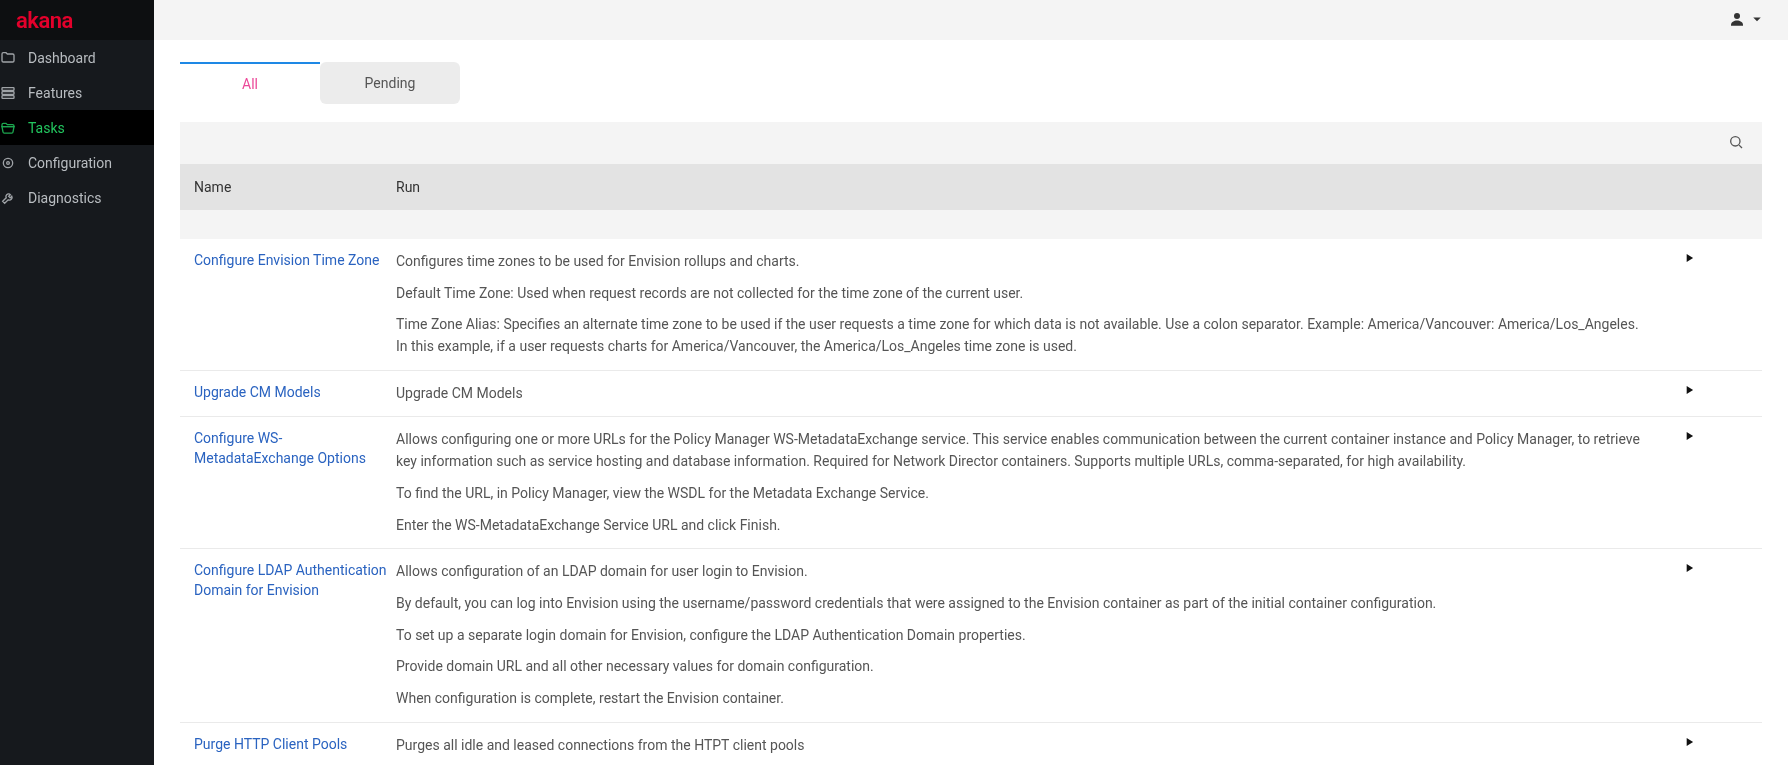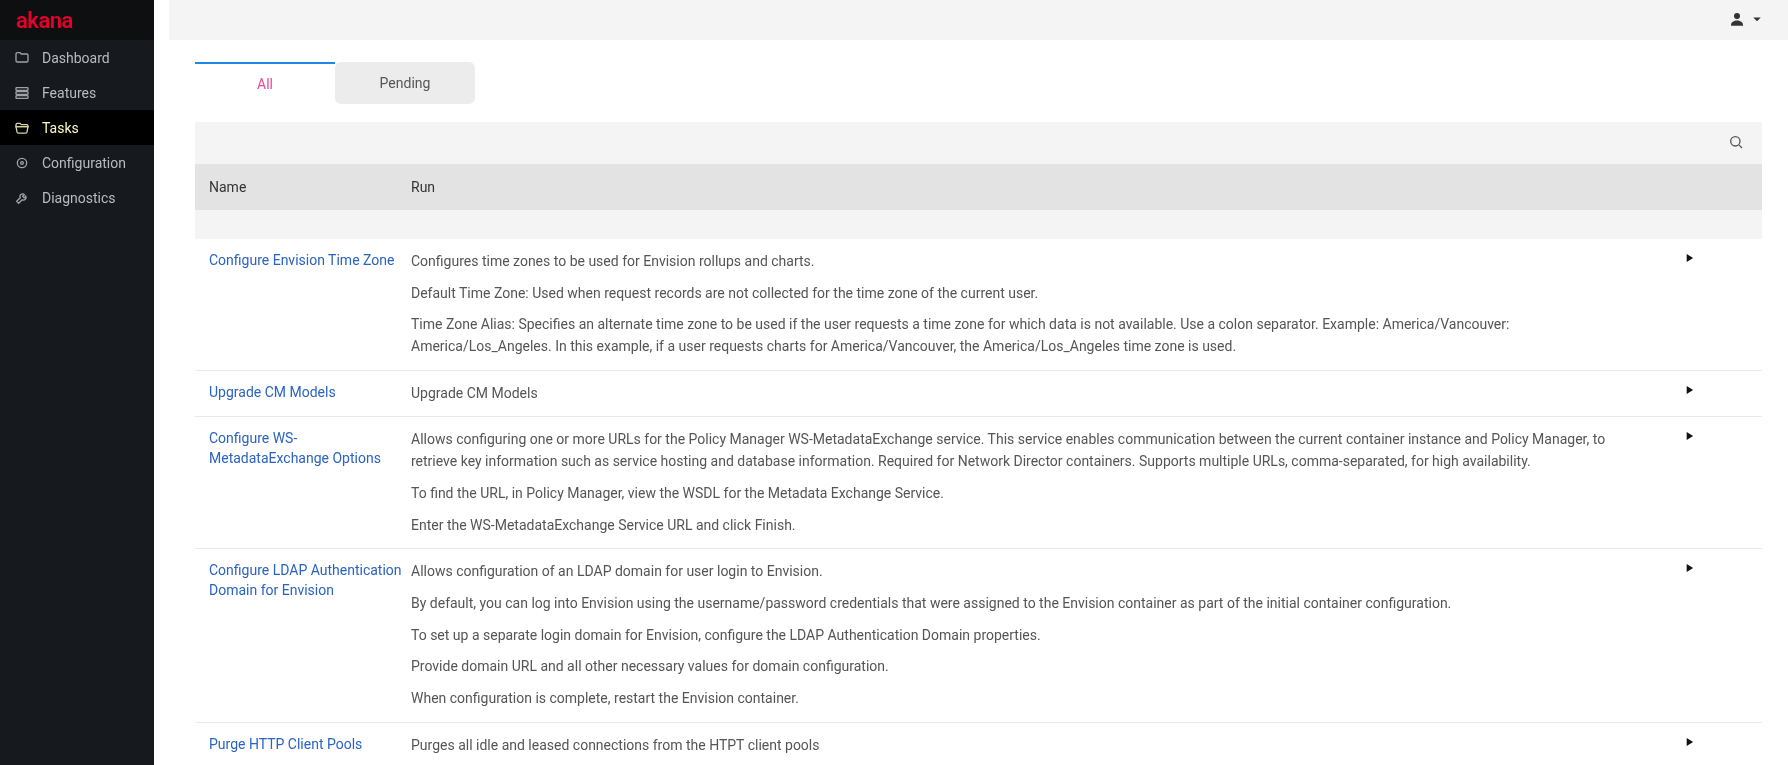--- a/index.html
+++ b/index.html
@@ -5,21 +5,21 @@
   * { box-sizing: border-box; margin: 0; padding: 0; }
   body {
     font-family: -apple-system, BlinkMacSystemFont, "Segoe UI", Roboto, Arial, sans-serif;
     font-size: 14px;
     color: #333;
     background: #fff;
     width: 1788px;
     height: 765px;
     overflow: hidden;
   }
-  .app { display: flex; height: 100%; gap: 15px; }
+  .app { display: flex; height: 100%; }
 
   
   .sidebar {
     width: 154px;
     background: #16191d;
     color: #c9c9c9;
     display: flex;
     flex-direction: column;
     flex-shrink: 0;
   }
@@ -33,28 +33,27 @@
   .logo-text {
     color: #e4002b;
     font-size: 22px;
     font-weight: 600;
     letter-spacing: -0.5px;
   }
   .nav-item {
     display: flex;
     align-items: center;
     height: 35px;
-    padding-left: 14px;
     cursor: pointer;
     color: #b8bcc0;
     font-size: 14px;
   }
   .nav-item.active {
     background: #000;
-    color: #fef9c3;
+    color: #22c55e;
   }
   .nav-icon {
     width: 16px;
     height: 16px;
     margin-right: 12px;
     display: inline-flex;
     align-items: center;
     justify-content: center;
     color: inherit;
     opacity: 0.85;

